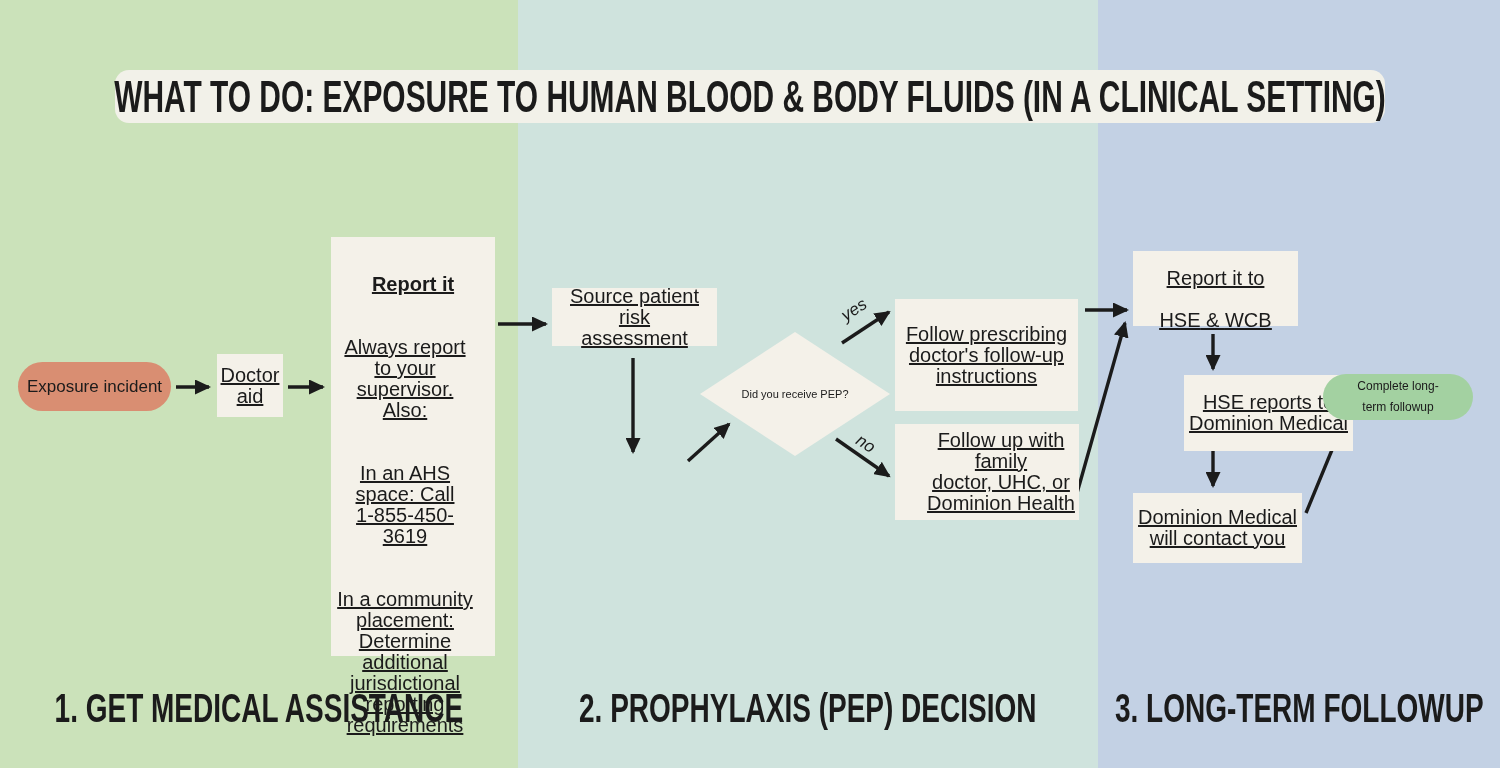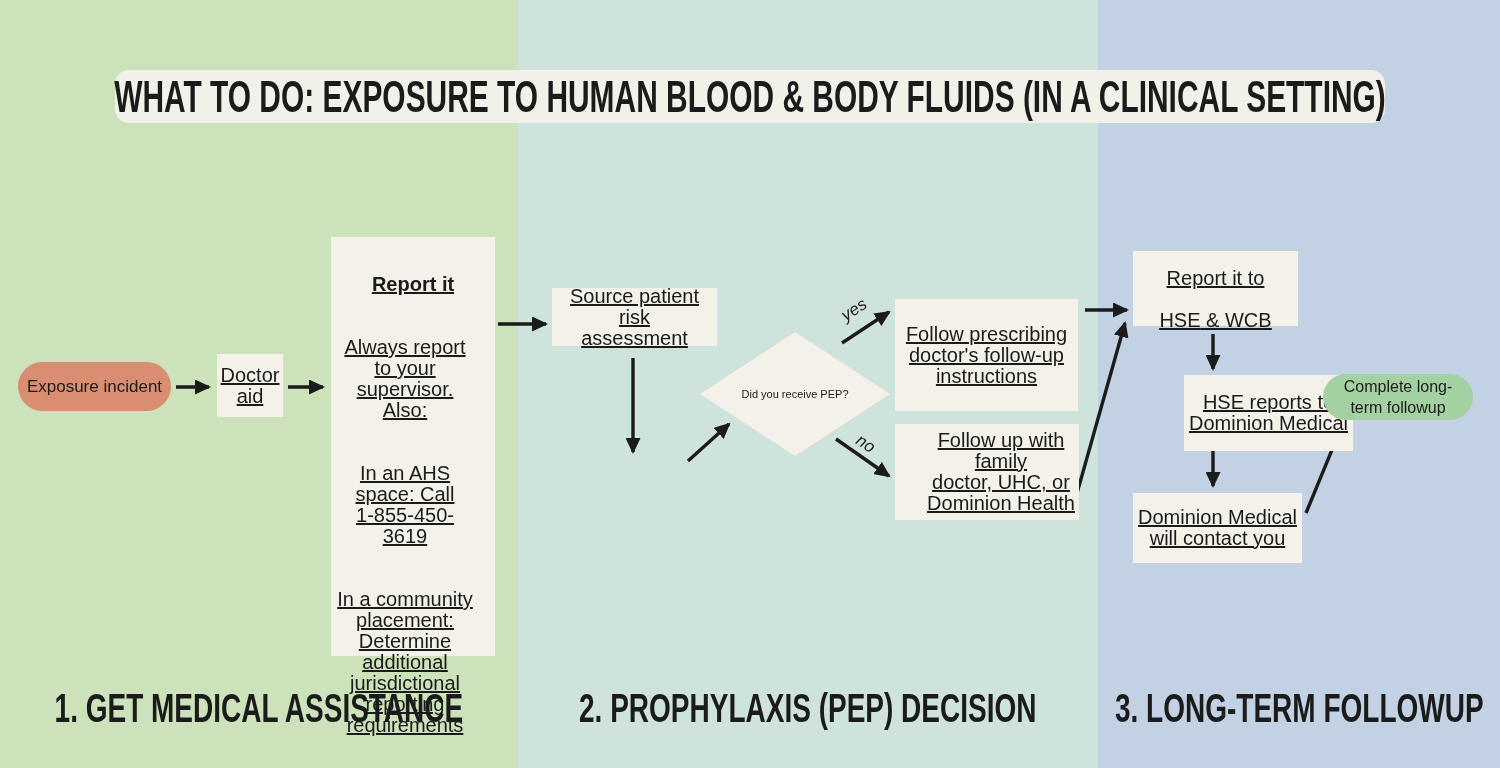--- a/index.html
+++ b/index.html
@@ -28,21 +28,21 @@
   #doctorbox{left:530px;top:463px;width:196px;height:148px;display:block;padding:16px 4px 0 4px;box-sizing:border-box;}
   #doctorbox p{margin:0 0 21px 0;}
   #diamond{position:absolute;left:700px;top:332px;width:190px;height:124px;background:#f4f1e9;
     clip-path:polygon(50% 0,100% 50%,50% 100%,0 50%);display:flex;align-items:center;justify-content:center;
     font-size:11px;text-align:center;}
   #prescribing{left:895px;top:259px;width:183px;height:112px;margin-top:40px;}
   #family{left:895px;top:424px;width:156px;height:96px;padding-left:28px;}
   #hsebox{left:1133px;top:251px;width:165px;height:75px;}
   #hsereports{left:1184px;top:375px;width:169px;height:76px;}
   #dominion{left:1133px;top:493px;width:169px;height:70px;}
-  #greenpill{left:1323px;top:374px;width:150px;height:46px;background:#a3d1a1;border-radius:23px;font-size:16px;}
+  #greenpill{left:1323px;top:374px;width:150px;height:46px;background:#a3d1a1;border-radius:23px;font-size:12px;}
 
   .branch-label{position:absolute;font-style:italic;font-size:17px;}
   #yeslabel{left:841px;top:300px;transform:rotate(-33deg);}
   #nolabel{left:856px;top:434px;transform:rotate(33deg);}
 
   .seclabel{position:absolute;top:686px;height:44px;display:flex;align-items:center;justify-content:center;}
   #sec1{left:0;width:518px;}
   #sec2{left:518px;width:580px;}
   #sec3{left:1098px;width:402px;}
   .seclabel .cond{font-size:40px;font-weight:700;white-space:nowrap;transform:scaleX(0.7);transform-origin:center;}

